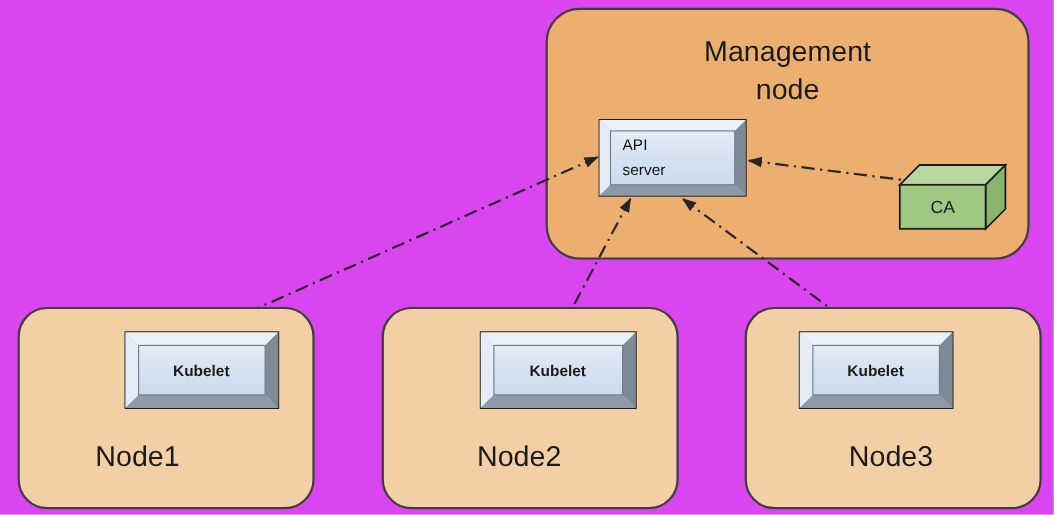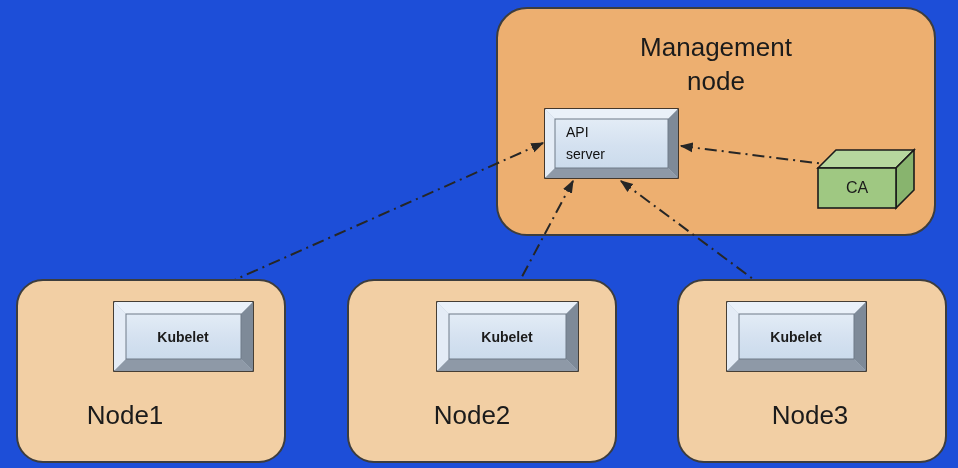--- a/index.html
+++ b/index.html
@@ -9,21 +9,21 @@
     background: #ffffff;
   }
   body {
     font-family: "Liberation Sans", sans-serif;
     -webkit-font-smoothing: antialiased;
   }
   #stage {
     position: relative;
     width: 958px;
     height: 468px;
-    background: #1d4ed8;
+    background: #d946ef;
     overflow: hidden;
   }
   #diagram-svg {
     position: absolute;
     left: 0;
     top: 0;
     width: 958px;
     height: 468px;
     display: block;
   }

